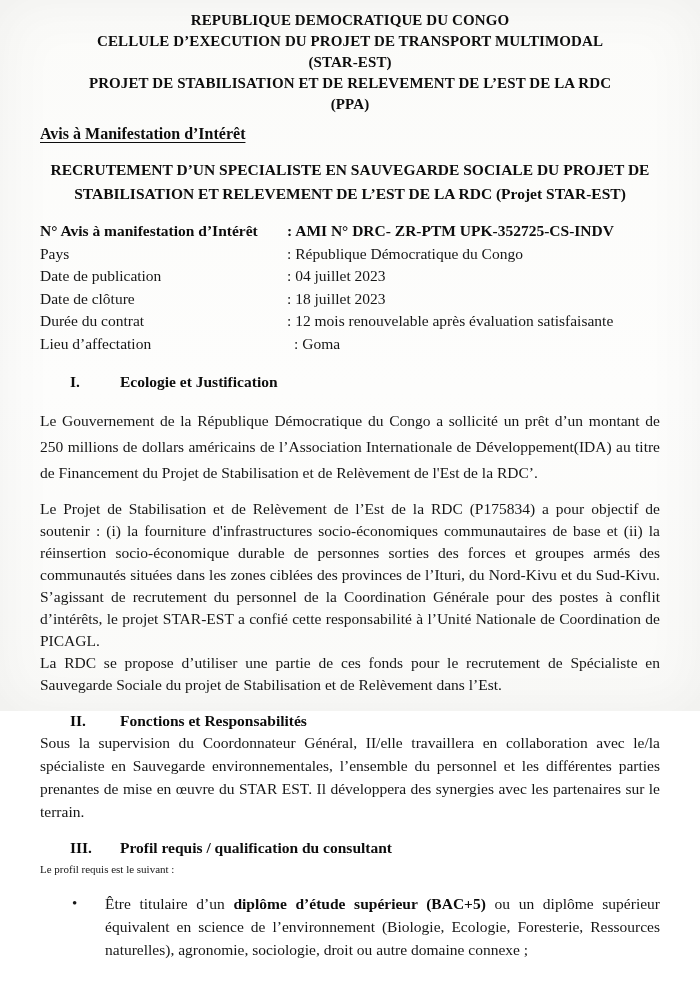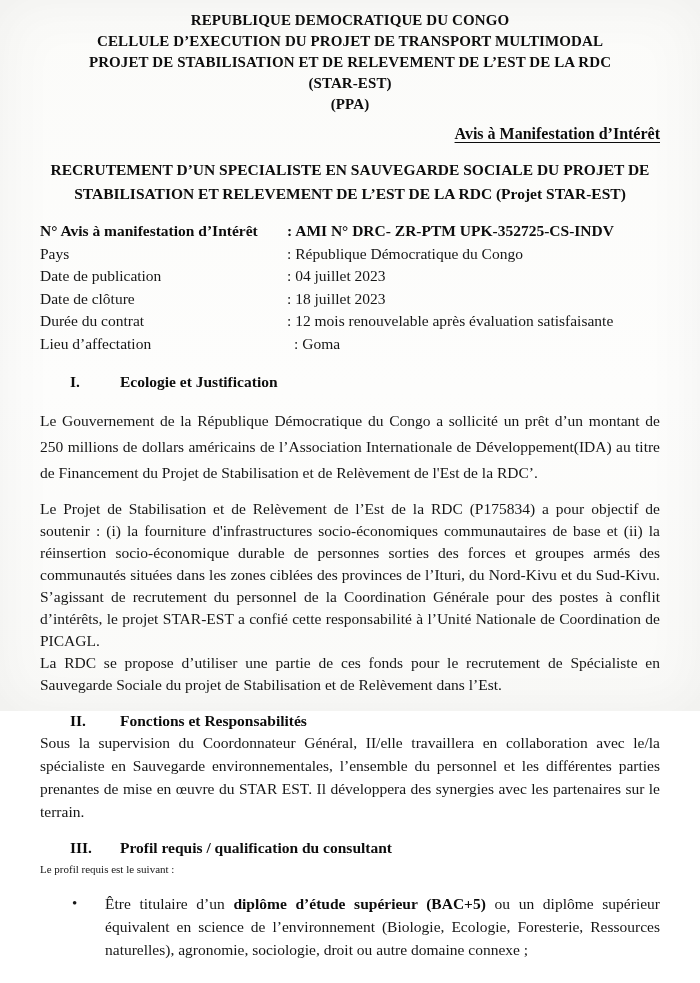--- a/index.html
+++ b/index.html
@@ -24,21 +24,21 @@
   .doc-header {
     text-align: center;
     font-weight: 700;
     font-size: 15px;
     line-height: 21px;
     color: #0d0d0d;
     letter-spacing: 0.1px;
   }
   .notice-title {
     margin-top: 8px;
-    text-align: right;
+    text-align: left;
     font-weight: 700;
     font-size: 16px;
     line-height: 21px;
     color: #0d0d0d;
   }
   .notice-title span {
     text-decoration: underline;
     text-underline-offset: 3px;
   }
   .recruitment-title {
@@ -113,22 +113,22 @@
   .bullet-text .bold { font-weight: 700; color: #0d0d0d; }
 </style>
 </head>
 <body>
 
 <div class="page">
 
   <div class="doc-header">
     <div>REPUBLIQUE DEMOCRATIQUE DU CONGO</div>
     <div>CELLULE D’EXECUTION DU PROJET DE TRANSPORT MULTIMODAL</div>
+    <div>(STAR-EST)</div>
     <div>PROJET DE STABILISATION ET DE RELEVEMENT DE L’EST DE LA RDC</div>
-    <div>(STAR-EST)</div>
     <div>(PPA)</div>
   </div>
 
   <div class="notice-title">
     <span>Avis à Manifestation d’Intérêt</span>
   </div>
 
   <div class="recruitment-title">RECRUTEMENT D’UN SPECIALISTE EN SAUVEGARDE SOCIALE DU PROJET DE STABILISATION ET RELEVEMENT DE L’EST DE LA RDC (Projet STAR-EST)</div>
 
   <div class="details">

